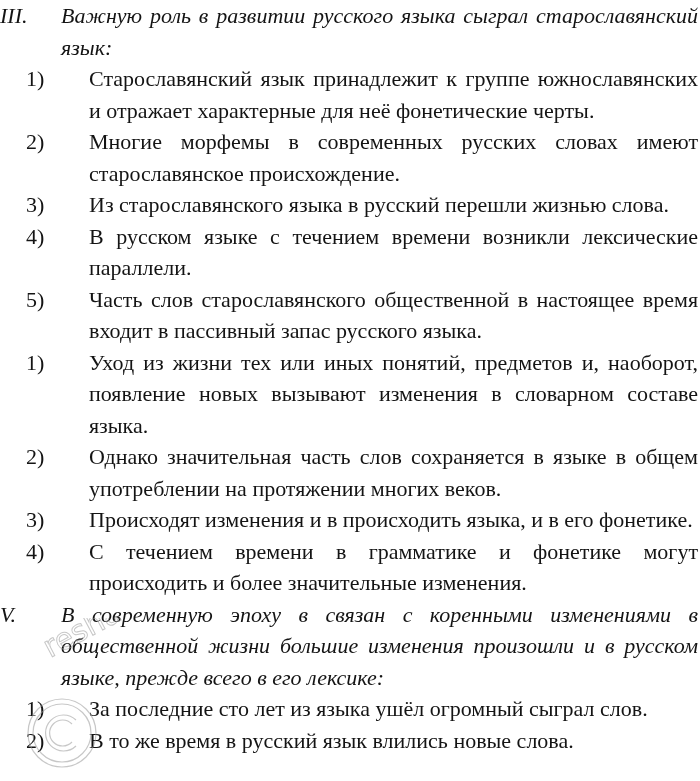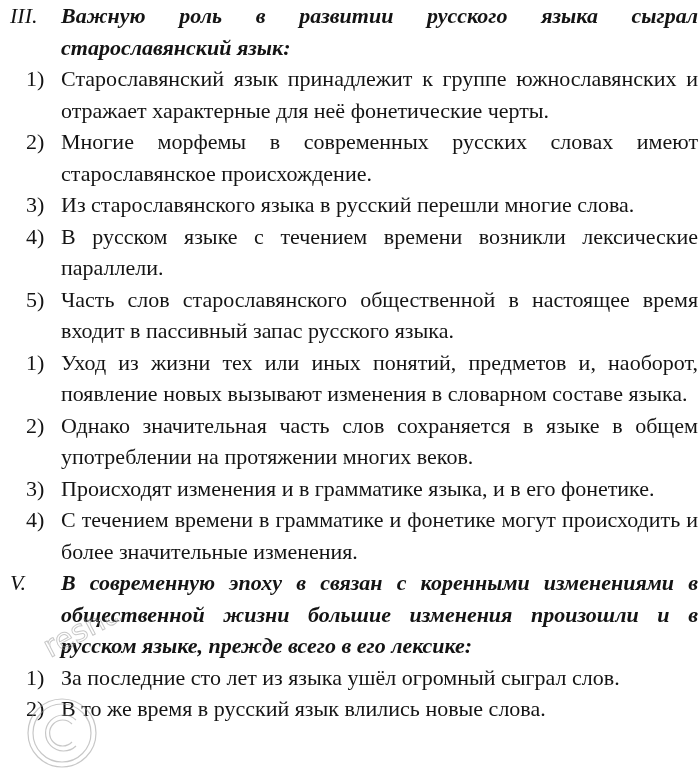--- a/index.html
+++ b/index.html
@@ -16,35 +16,34 @@
       font-style: italic;
       font-size: 22px;
       line-height: 31.5px;
       text-align: justify;
       text-align-last: left;
       padding-right: 2px;
     }
     .heading .num {
       position: absolute; left: 0; top: 0;
       font-style: italic;
-      padding-left: 10px;
     }
-    .heading-text { display: block; font-weight: bold; }
+    .heading-text { display: block; }
     .items { margin: 0; padding: 0; list-style: none; }
     .item {
       position: relative;
       padding-left: 61px;
       padding-right: 2px;
       font-size: 22px;
       line-height: 31.5px;
       text-align: justify;
       text-align-last: left;
     }
     .item .inum { position: absolute; left: 26px; top: 0; }
-    .item .itext { display: block; }
+    .item .itext { display: block; margin-left: 28px; }
     .watermark {
       position: absolute; left: 20px; top: 618px; width: 130px; height: 160px;
       pointer-events: none; opacity: 0.55;
     }
   </style>
 </head>
 <body>
 
 <div class="doc">
 
@@ -57,21 +56,21 @@
       <li class="item">
           <span class="inum">1)</span>
           <span class="itext">Старославянский язык принадлежит к группе южнославянских и отражает характерные для неё фонетические черты.</span>
         </li>
       <li class="item">
           <span class="inum">2)</span>
           <span class="itext">Многие морфемы в современных русских словах имеют старославянское происхождение.</span>
         </li>
       <li class="item">
           <span class="inum">3)</span>
-          <span class="itext">Из старославянского языка в русский перешли многие слова.</span>
+          <span class="itext">Из старославянского языка в русский перешли жизнью слова.</span>
         </li>
       <li class="item">
           <span class="inum">4)</span>
           <span class="itext">В русском языке с течением времени возникли лексические параллели.</span>
         </li>
       <li class="item">
           <span class="inum">5)</span>
           <span class="itext">Часть слов старославянского общественной в настоящее время входит в пассивный запас русского языка.</span>
         </li>
     </ol>
@@ -82,21 +81,21 @@
       <li class="item">
           <span class="inum">1)</span>
           <span class="itext">Уход из жизни тех или иных понятий, предметов и, наоборот, появление новых вызывают изменения в словарном составе языка.</span>
         </li>
       <li class="item">
           <span class="inum">2)</span>
           <span class="itext">Однако значительная часть слов сохраняется в языке в общем употреблении на протяжении многих веков.</span>
         </li>
       <li class="item">
           <span class="inum">3)</span>
-          <span class="itext">Происходят изменения и в грамматике языка, и в его фонетике.</span>
+          <span class="itext">Происходят изменения и в происходить языка, и в его фонетике.</span>
         </li>
       <li class="item">
           <span class="inum">4)</span>
           <span class="itext">С течением времени в грамматике и фонетике могут происходить и более значительные изменения.</span>
         </li>
     </ol>
   </div>
 
   <div class="section">
     <div class="heading">

